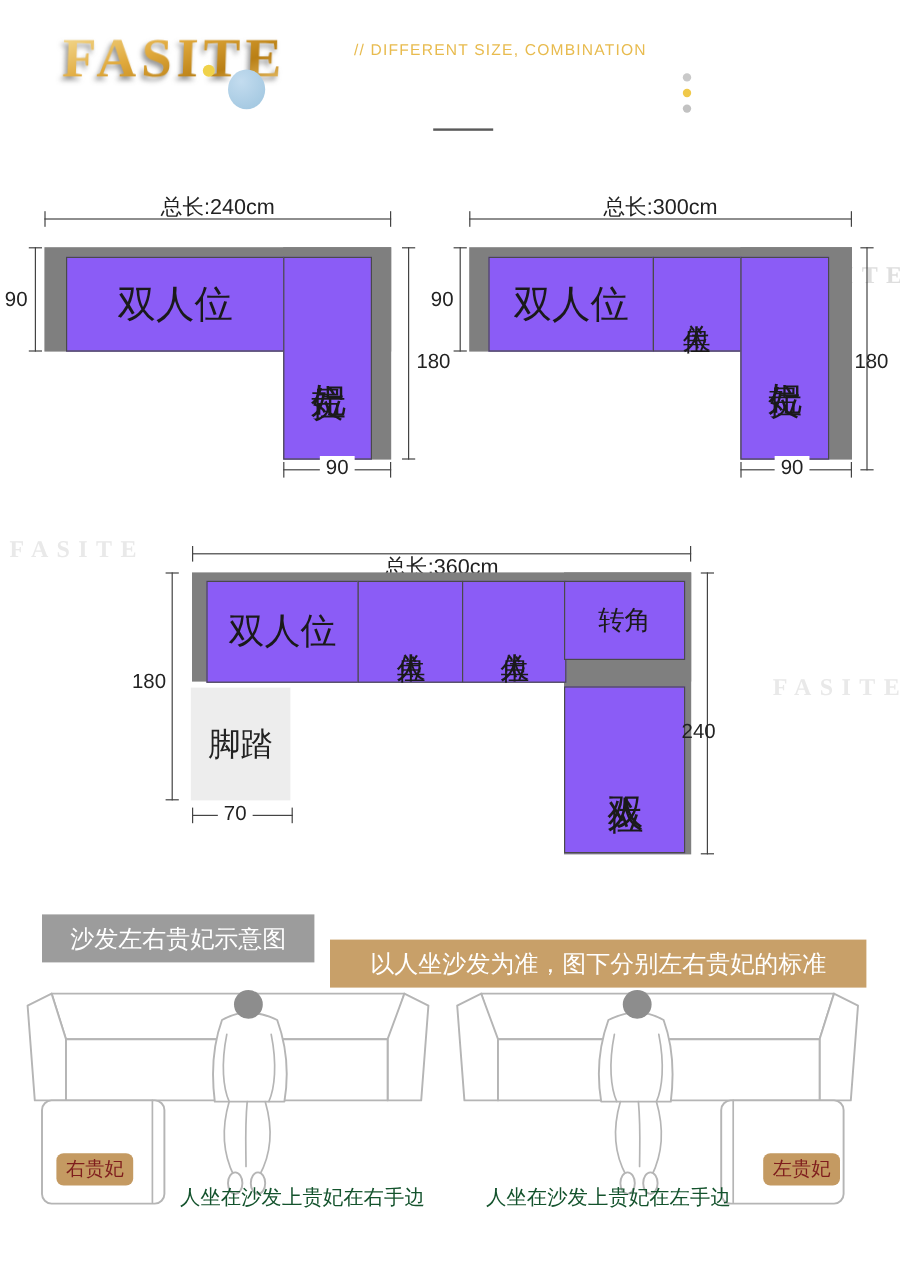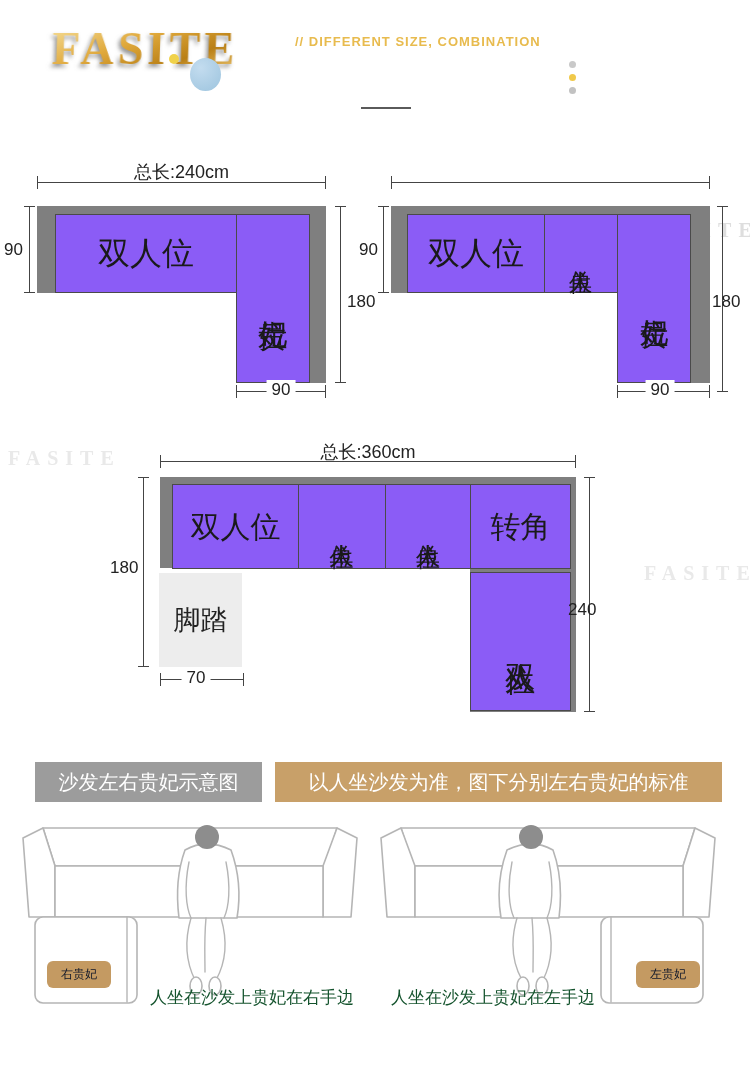--- a/index.html
+++ b/index.html
@@ -12,21 +12,21 @@
   body{background:#fff;font-family:"Liberation Sans","DejaVu Sans",sans-serif}
   .canvas{position:relative;width:750px;height:1065px;background:#fff;overflow:hidden;margin:0 auto}
   .abs{position:absolute}
 
   
   .logo{left:52px;top:22px;font-family:"Liberation Serif","DejaVu Serif",serif;
         font-weight:bold;font-size:46px;letter-spacing:4px;
         background:linear-gradient(160deg,#f7e2a0 0%,#e0a93c 40%,#b97f15 70%,#f3cf7e 100%);
         -webkit-background-clip:text;background-clip:text;color:transparent;
         filter:drop-shadow(-2px 3px 2px rgba(60,60,60,.55));transform:skewX(-2deg)}
-  .subtitle{left:295px;top:34px;font-size:13px;font-weight:bold;color:var(--gold);letter-spacing:1px}
+  .subtitle{left:295px;top:34px;font-size:13px;font-weight:normal;color:var(--gold);letter-spacing:1px}
   .blue-circle{left:190px;top:58px;width:31px;height:33px;border-radius:50%;
         background:radial-gradient(circle at 35% 30%,#c3dcef,#9dc4de)}
   .yellow-dot{left:169px;top:54px;width:10px;height:10px;border-radius:50%;background:#f0d24a}
   .title{left:210px;top:54px;width:345px;font-size:37px;font-weight:bold;color:#111;
         letter-spacing:-1px;white-space:nowrap}
   .hdot{width:7px;height:7px;border-radius:50%}
   .underline{left:361px;top:107px;width:50px;height:2px;background:#5a5a5a}
 
   
   .wm{font-family:"Liberation Serif","DejaVu Serif",serif;font-weight:bold;
@@ -47,21 +47,21 @@
   .dlabel{font-size:17px;color:#222;white-space:nowrap}
   .dlabel.onln{background:#fff;padding:0 5px;transform:translate(-50%,-55%)}
   .tlabel{font-size:18px;color:#222;text-align:center;white-space:nowrap}
 
   
   .ban{display:flex;align-items:center;justify-content:center;color:#fff;font-size:20px;white-space:nowrap}
   .ban.g{background:var(--bannergray)}
   .ban.t{background:var(--tan)}
 
   
-  .badge{background:var(--badge);color:#0f172a;font-size:12px;border-radius:6px;
+  .badge{background:var(--badge);color:#7f1d1d;font-size:16px;border-radius:6px;
          display:flex;align-items:center;justify-content:center}
   .caption{font-size:17px;color:#14532d;text-align:center;white-space:nowrap}
   svg .sk{fill:#fff;stroke:var(--sketch);stroke-width:1.6;stroke-linejoin:round}
   svg .skn{fill:none;stroke:var(--sketch);stroke-width:1.4;stroke-linecap:round}
 </style>
 </head>
 <body>
 
 <div class="canvas">
 
@@ -84,52 +84,53 @@
   <div class="abs band" style="left:236px;top:206px;width:90px;height:177px"></div>
   <div class="abs sec" style="left:55px;top:214px;width:182px;height:79px;font-size:32px">双人位</div>
   <div class="abs sec v" style="left:236px;top:214px;width:74px;height:169px;font-size:29px">贵妃位</div>
   <div class="abs dim-v" style="left:29px;top:206px;height:87px"></div>
   <div class="abs dlabel" style="left:4px;top:240px">90</div>
   <div class="abs dim-v" style="left:340px;top:206px;height:177px"></div>
   <div class="abs dlabel" style="left:347px;top:292px">180</div>
   <div class="abs dim-h" style="left:236px;top:391px;width:90px"></div>
   <div class="abs dlabel onln" style="left:281px;top:391px">90</div>
 
+  <div class="abs tlabel" style="left:391px;top:160px;width:319px">总长:300cm</div>
   <div class="abs dim-h" style="left:391px;top:182px;width:319px"></div>
   <div class="abs band" style="left:391px;top:206px;width:319px;height:87px"></div>
   <div class="abs band" style="left:617px;top:206px;width:93px;height:177px"></div>
   <div class="abs sec" style="left:407px;top:214px;width:138px;height:79px;font-size:32px">双人位</div>
   <div class="abs sec v" style="left:544px;top:214px;width:74px;height:79px;font-size:23px">单人位</div>
   <div class="abs sec v" style="left:617px;top:214px;width:74px;height:169px;font-size:28px">贵妃位</div>
   <div class="abs dim-v" style="left:383px;top:206px;height:87px"></div>
   <div class="abs dlabel" style="left:359px;top:240px">90</div>
   <div class="abs dim-v" style="left:722px;top:206px;height:186px"></div>
   <div class="abs dlabel" style="left:712px;top:292px">180</div>
   <div class="abs dim-h" style="left:617px;top:391px;width:93px"></div>
   <div class="abs dlabel onln" style="left:660px;top:391px">90</div>
 
-  <div class="abs tlabel" style="left:160px;top:440px;width:416px">总长:360cm</div>
+  <div class="abs tlabel" style="left:160px;top:460px;width:416px">总长:360cm</div>
   <div class="abs dim-h" style="left:160px;top:461px;width:416px"></div>
   <div class="abs band" style="left:160px;top:477px;width:416px;height:91px"></div>
   <div class="abs band" style="left:470px;top:477px;width:106px;height:235px"></div>
   <div class="abs sec" style="left:172px;top:484px;width:127px;height:85px;font-size:30px">双人位</div>
   <div class="abs sec v" style="left:298px;top:484px;width:88px;height:85px;font-size:24px">单人位</div>
   <div class="abs sec v" style="left:385px;top:484px;width:87px;height:85px;font-size:24px">单人位</div>
-  <div class="abs sec" style="left:470px;top:484px;width:101px;height:85px;font-size:30px">转角</div>
+  <div class="abs sec" style="left:470px;top:484px;width:101px;height:66px;font-size:22px">转角</div>
   <div class="abs sec v" style="left:470px;top:572px;width:101px;height:139px;font-size:30px">双人位</div>
   <div class="abs foot" style="left:159px;top:573px;width:83px;height:94px;font-size:27px">脚踏</div>
   <div class="abs dim-v" style="left:143px;top:477px;height:190px"></div>
   <div class="abs dlabel" style="left:110px;top:558px">180</div>
   <div class="abs dim-v" style="left:589px;top:477px;height:235px"></div>
   <div class="abs dlabel" style="left:568px;top:600px">240</div>
   <div class="abs dim-h" style="left:160px;top:679px;width:84px"></div>
   <div class="abs dlabel onln" style="left:196px;top:679px">70</div>
 
   <div class="abs ban g" style="left:35px;top:762px;width:227px;height:40px">沙发左右贵妃示意图</div>
-  <div class="abs ban t" style="left:275px;top:762px;width:447px;height:40px">以人坐沙发为准，图下分别左右贵妃的标准</div>
+  <div class="abs ban t" style="left:275px;top:783px;width:447px;height:40px">以人坐沙发为准，图下分别左右贵妃的标准</div>
 
   <svg class="abs" style="left:15px;top:822px" width="350" height="188" viewBox="0 0 350 188">
     <g>
       <path class="sk" d="M28 6 L322 6 L310 44 L40 44 Z"></path>
       <path class="sk" d="M28 6 L8 16 L14 95 L40 95 L40 44 Z"></path>
       <path class="sk" d="M322 6 L342 16 L336 95 L308 95 L308 44 Z"></path>
       <path class="sk" d="M40 44 L308 44 L308 95 L40 95 Z"></path>
       <rect class="sk" x="20" y="95" width="102" height="86" rx="8"></rect>
       <path class="skn" d="M112 95 L112 180"></path>
     </g>
@@ -165,15 +166,15 @@
         <path class="skn" d="M211 40 C216 65 214 85 209 96"></path>
         <path class="skn" d="M176 96 C169 120 171 140 180 158"></path>
         <path class="skn" d="M206 96 C213 120 211 140 201 158"></path>
         <path class="skn" d="M191 96 C189 118 190 135 190 150"></path>
         <ellipse class="sk" cx="181" cy="164" rx="6" ry="9"></ellipse>
         <ellipse class="sk" cx="200" cy="164" rx="6" ry="9"></ellipse>
       </g>
     </g>
   </svg>
   <div class="abs badge" style="left:636px;top:961px;width:64px;height:27px">左贵妃</div>
-  <div class="abs caption" style="left:387px;top:986px;width:212px">人坐在沙发上贵妃在左手边</div>
+  <div class="abs caption" style="left:401px;top:986px;width:212px">人坐在沙发上贵妃在左手边</div>
 
 </div>
 
 </body></html>

